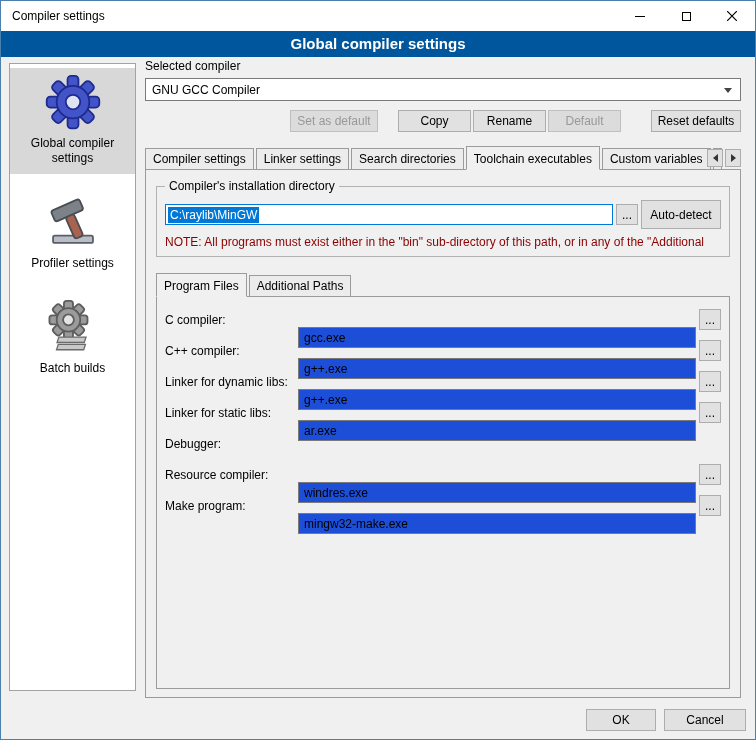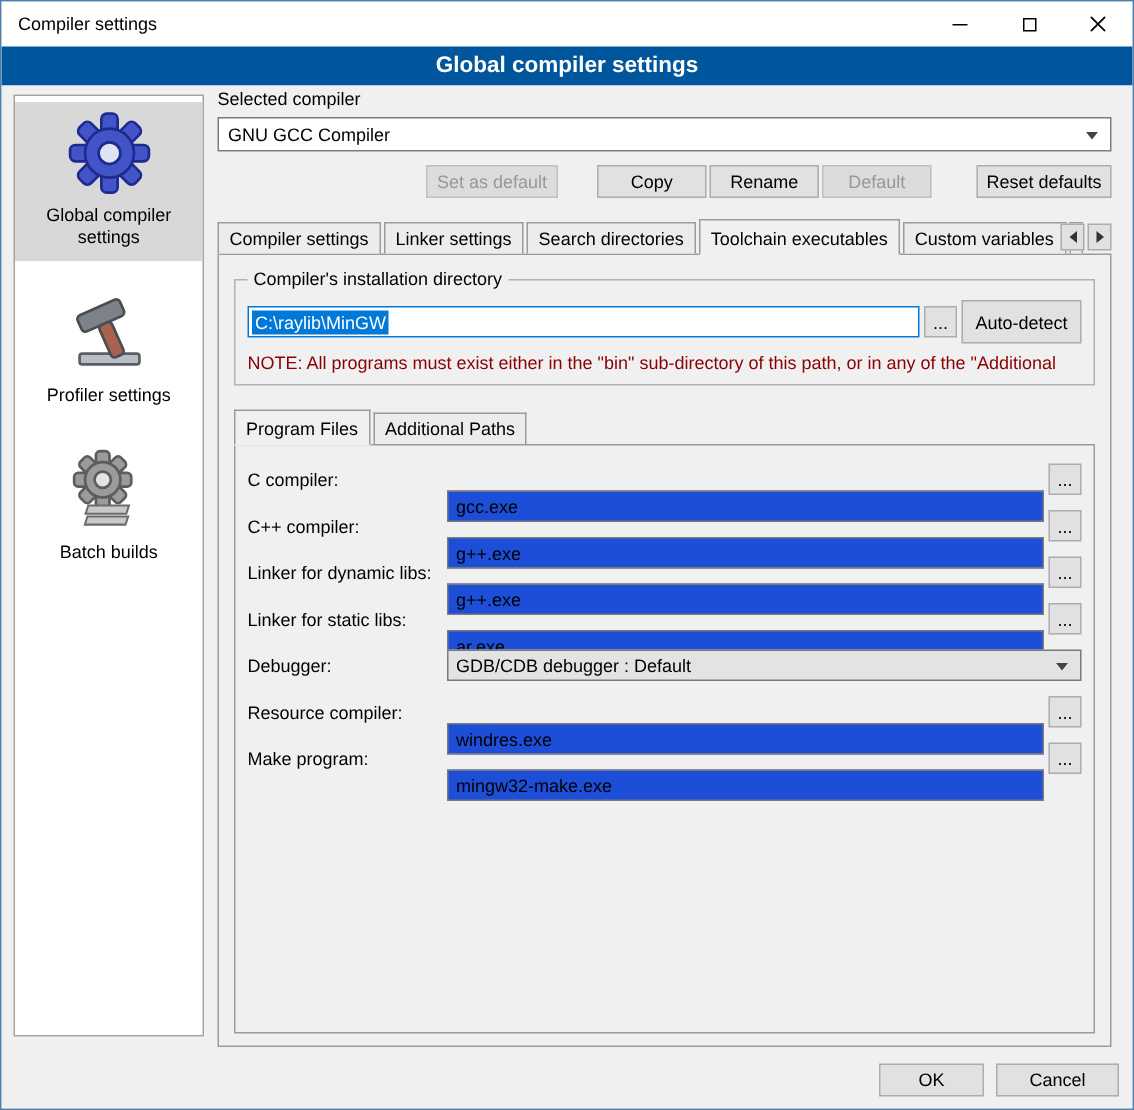--- a/index.html
+++ b/index.html
@@ -36,21 +36,21 @@
     padding:0 24px 0 6px; font-size:12px; position:relative; cursor:default; }
   .combo-arrow { position:absolute; right:8px; top:9px; width:0; height:0;
     border-left:4px solid transparent; border-right:4px solid transparent; border-top:5px solid #444; }
   
   .btn-row { margin-top:9px; display:flex; justify-content:flex-end; align-items:center; height:22px; }
   .btn { background:#e1e1e1; border:1px solid #adadad; font-family:inherit; font-size:12px; height:22px;
     color:#000; cursor:default; }
   .btn:disabled { color:#989898; border-color:#bfbfbf; background:#dcdcdc; }
   .b-setdef { width:88px; }
   .b-copy,.b-rename,.b-delete { width:73px; margin-left:2px; }
-  .b-copy { margin-left:26px; }
+  .b-copy { margin-left:20px; }
   .b-reset { width:90px; margin-left:30px; }
   
   .tabstrip { margin-top:14px; display:flex; align-items:flex-end; position:relative; z-index:2; padding-right:36px; }
   .tab { background:#ececec; border:1px solid #9b9b9b; border-bottom:none; padding:3px 7px; font-size:12px;
     margin-right:2px; white-space:nowrap; cursor:default; }
   .tab.active { background:#f0f0f0; padding-top:5px; margin-bottom:-1px; border-bottom:1px solid #f0f0f0; font-weight:normal; }
   .tab.clipped { width:36px; overflow:hidden; padding-right:0; margin-right:0; }
   .tab-arrows { position:absolute; right:0; bottom:2px; display:flex; gap:2px; }
   .tab-arrow { width:16px; height:18px; background:#e1e1e1; border:1px solid #adadad; display:flex;
     align-items:center; justify-content:center; cursor:default; }
@@ -233,24 +233,20 @@
           </div>
 
           <div class="form-row">
             <span class="row-label">Linker for static libs:</span>
             <div class="row-input">ar.exe</div>
             <button class="btn b-browse row-browse">...</button>
           </div>
 
           <div class="form-row">
             <span class="row-label">Debugger:</span>
-            <div class="row-select">
-              <span>GDB/CDB debugger : Default</span>
-              <span class="combo-arrow"></span>
-            </div>
           </div>
 
           <div class="form-row">
             <span class="row-label">Resource compiler:</span>
             <div class="row-input">windres.exe</div>
             <button class="btn b-browse row-browse">...</button>
           </div>
 
           <div class="form-row">
             <span class="row-label">Make program:</span>

